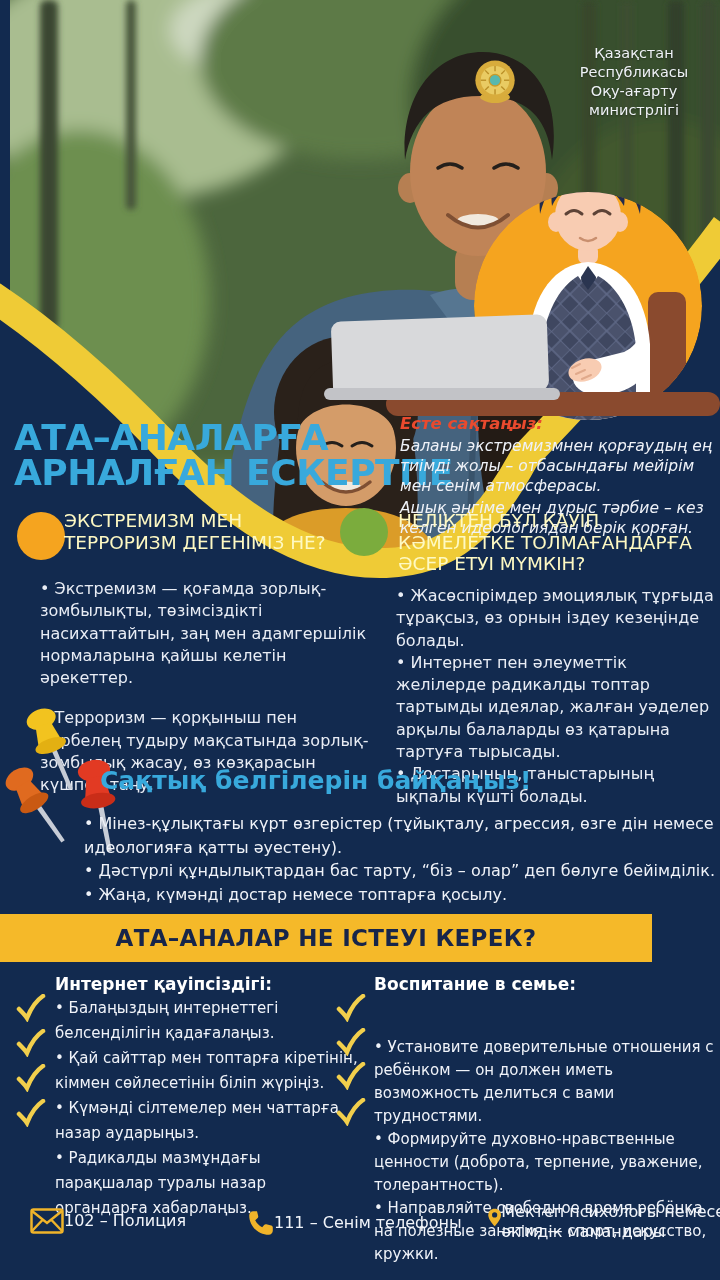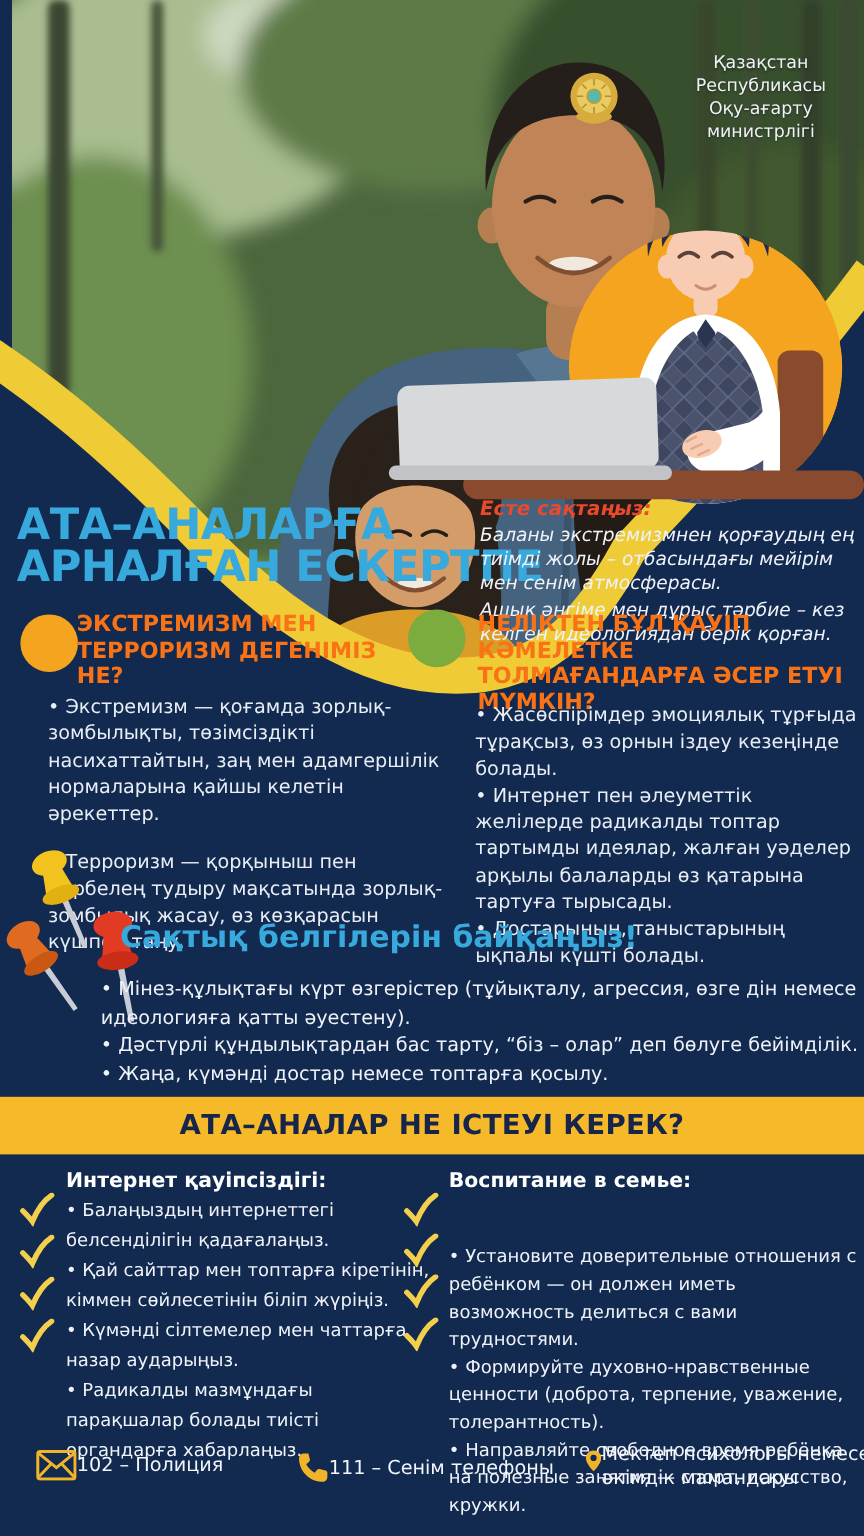--- a/index.html
+++ b/index.html
@@ -16,32 +16,32 @@
   .main-title { left:14px; top:420px; width:470px; color:#38A9DC; font-weight:bold;
     font-size:36px; line-height:35px; letter-spacing:-0.5px; }
   
   .reminder { left:400px; top:414px; width:314px; }
   .reminder-label { color:#E94A2E; font-weight:bold; font-style:italic; font-size:16.5px; line-height:20px; }
   .reminder-text { color:#EFF2F8; font-style:italic; font-size:15.5px; line-height:20px; margin-top:2px; }
   
   .q-bullet { border-radius:50%; }
   .q-orange { left:17px; top:512px; width:48px; height:48px; background:#F5A41F; }
   .q-green  { left:340px; top:508px; width:48px; height:48px; background:#7BAC3D; }
-  .q-title { color:#f97316; font-weight:bold; font-size:18.5px; line-height:21.5px; }
+  .q-title { color:#fef9c3; font-weight:normal; font-size:18.5px; line-height:21.5px; }
   .q-title-left  { left:64px;  top:510px; width:292px; }
   .q-title-right { left:398px; top:510px; width:312px; }
   .q-body { color:#E9EDF5; font-size:16px; line-height:22.3px; }
   .q-body-left  { left:40px;  top:578px; width:336px; }
   .q-body-right { left:396px; top:585px; width:320px; }
   .q-body p { margin:0 0 18px 0; }
   
   .warn-title { left:100px; top:766px; color:#38A9DC; font-weight:bold; font-size:25px; }
   .warn-list { left:84px; top:812px; width:635px; color:#EFF2F8; font-size:16px; line-height:23.5px; }
   
-  .band { left:0; top:914px; width:720px; height:48px; background:#F5B929;
+  .band { left:0; top:914px; width:652px; height:48px; background:#F5B929;
     display:flex; align-items:center; justify-content:center; }
   .band-title { color:#17254A; font-weight:bold; font-size:23px; letter-spacing:0.3px; }
   
   .todo-title { color:#FFFFFF; font-weight:bold; font-size:17px; }
   .todo-title-left  { left:55px;  top:974px; }
   .todo-title-right { left:374px; top:974px; }
   .todo-list { color:#F0F3F9; font-size:15px; line-height:25px; }
   .todo-list-left  { left:55px;  top:996px; width:305px; }
   .todo-list-right { left:374px; top:996px; width:345px; line-height:23px;margin-top:40px; }
   .check { width:30px; height:28px; }
@@ -253,21 +253,21 @@
 
   <div class="abs band">
     <div class="band-title">АТА–АНАЛАР НЕ ІСТЕУІ КЕРЕК?</div>
   </div>
 
   <div class="abs todo-title todo-title-left">Интернет қауіпсіздігі:</div>
   <div class="abs todo-list todo-list-left">
     <div>• Балаңыздың интернеттегі белсенділігін қадағалаңыз.</div>
     <div>• Қай сайттар мен топтарға кіретінін, кіммен сөйлесетінін біліп жүріңіз.</div>
     <div>• Күмәнді сілтемелер мен чаттарға назар аударыңыз.</div>
-    <div>• Радикалды мазмұндағы парақшалар болады тиісті органдарға хабарлаңыз.</div>
+    <div>• Радикалды мазмұндағы парақшалар туралы назар органдарға хабарлаңыз.</div>
   </div>
 
   <div class="abs todo-title todo-title-right">Воспитание в семье:</div>
   <div class="abs todo-list todo-list-right">
     <div>• Установите доверительные отношения с ребёнком — он должен иметь возможность делиться с вами трудностями.</div>
     <div>• Формируйте духовно-нравственные ценности (доброта, терпение, уважение, толерантность).</div>
     <div>• Направляйте свободное время ребёнка на полезные занятия — спорт, искусство, кружки.</div>
   </div>
 
   <svg class="abs check" style="left:16px;top:994px" viewBox="0 0 30 28">

